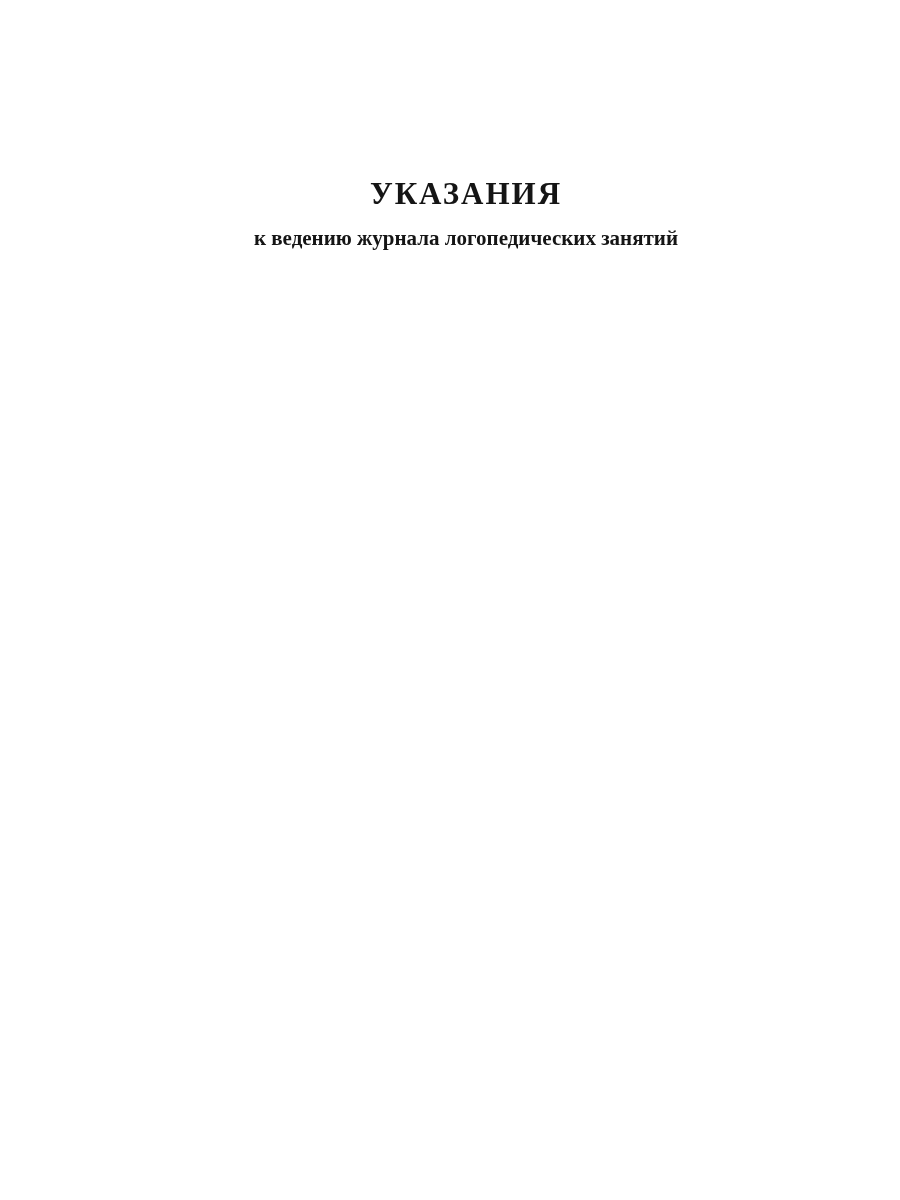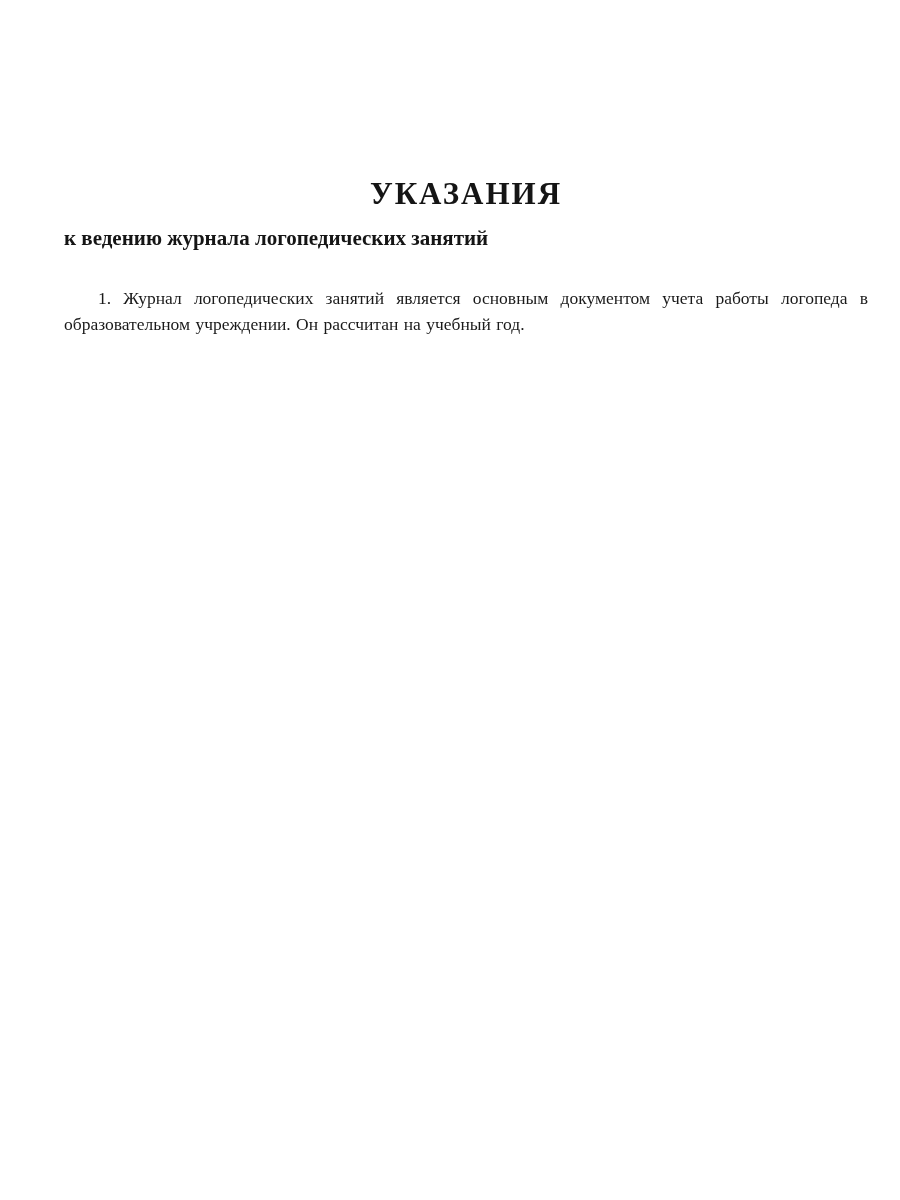--- a/index.html
+++ b/index.html
@@ -21,21 +21,21 @@
   .doc-title {
     margin: 0;
     text-align: center;
     font-size: 31px;
     font-weight: 700;
     letter-spacing: 2px;
     color: #151515;
   }
   .doc-subtitle {
     margin: 14px 0 0 0;
-    text-align: left;
+    text-align: center;
     font-size: 21px;
     font-weight: 700;
     color: #151515;
   }
   .doc-body {
     margin-top: 34px;
   }
   .doc-body p {
     margin: 0 0 16px 0;
     font-size: 17.5px;
@@ -46,15 +46,14 @@
     color: #1a1a1a;
   }
 </style>
 </head>
 <body>
 
 <div class="page">
   <h1 class="doc-title">УКАЗАНИЯ</h1>
   <h2 class="doc-subtitle">к ведению журнала логопедических занятий</h2>
   <div class="doc-body">
-    <p>1. Журнал логопедических занятий является основным документом учета работы логопеда в образовательном учреждении. Он рассчитан на учебный год.</p>
   </div>
 </div>
 
 </body></html>

